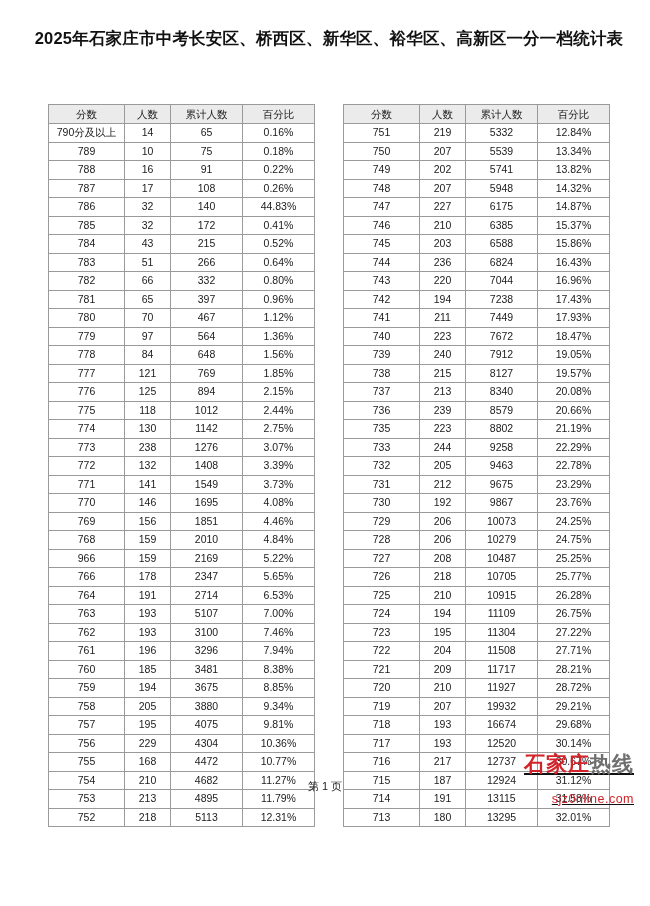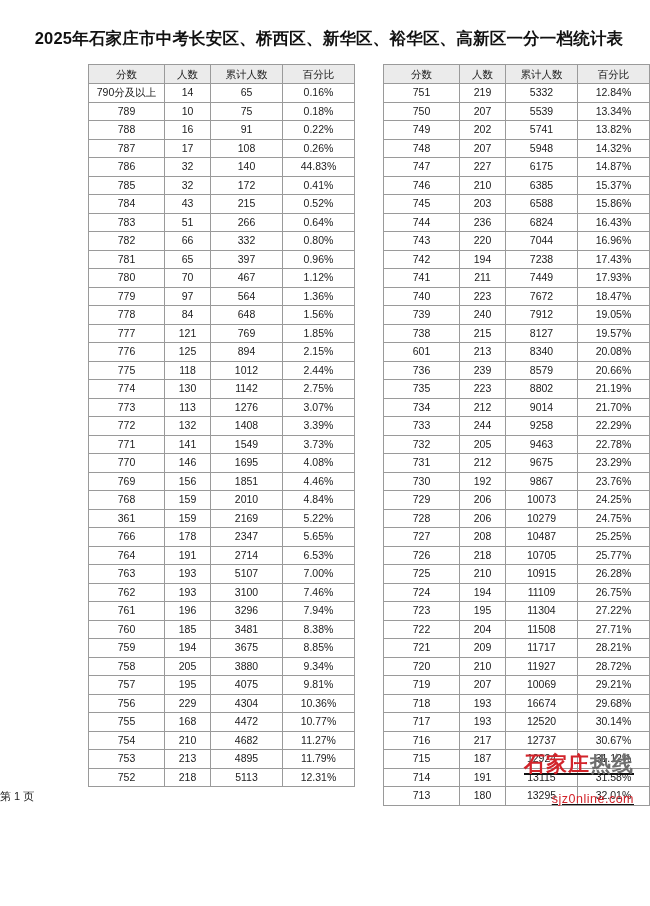--- a/index.html
+++ b/index.html
@@ -27,23 +27,24 @@
     font-size: 16.5px;
     font-weight: bold;
     letter-spacing: 0.2px;
     color: #111111;
     padding-top: 28px;
     padding-bottom: 14px;
     white-space: nowrap;
   }
   .tables-wrap {
     display: flex;
-    justify-content: flex-end;
+    justify-content: center;
     gap: 28px;
     align-items: flex-start;
+    margin-top: 40px;
   }
   table.score-table {
     border-collapse: collapse;
     table-layout: fixed;
     width: 266px;
     font-size: 10.5px;
   }
   table.score-table th,
   table.score-table td {
     border: 1px solid #9a9a9a;
@@ -64,21 +65,22 @@
   }
   col.c-score { width: 76px; }
   col.c-count { width: 46px; }
   col.c-cum   { width: 72px; }
   col.c-pct   { width: 72px; }
 
   .page-footer {
     position: absolute;
     left: 0;
     right: 0;
-    bottom: 16px;
+    bottom: 26px;
+    text-align: center;
     font-size: 11px;
     color: #222222;
   }
   .watermark {
     position: absolute;
     right: 16px;
     bottom: 14px;
     text-align: right;
     line-height: 1.05;
     text-decoration: underline;
@@ -223,21 +225,21 @@
             <td>2.44%</td>
           </tr>
           <tr>
             <td>774</td>
             <td>130</td>
             <td>1142</td>
             <td>2.75%</td>
           </tr>
           <tr>
             <td>773</td>
-            <td>113</td>
+            <td>238</td>
             <td>1276</td>
             <td>3.07%</td>
           </tr>
           <tr>
             <td>772</td>
             <td>132</td>
             <td>1408</td>
             <td>3.39%</td>
           </tr>
           <tr>
@@ -258,21 +260,21 @@
             <td>1851</td>
             <td>4.46%</td>
           </tr>
           <tr>
             <td>768</td>
             <td>159</td>
             <td>2010</td>
             <td>4.84%</td>
           </tr>
           <tr>
-            <td>361</td>
+            <td>966</td>
             <td>159</td>
             <td>2169</td>
             <td>5.22%</td>
           </tr>
           <tr>
             <td>766</td>
             <td>178</td>
             <td>2347</td>
             <td>5.65%</td>
           </tr>
@@ -451,44 +453,38 @@
             <td>7912</td>
             <td>19.05%</td>
           </tr>
           <tr>
             <td>738</td>
             <td>215</td>
             <td>8127</td>
             <td>19.57%</td>
           </tr>
           <tr>
-            <td>601</td>
+            <td>737</td>
             <td>213</td>
             <td>8340</td>
             <td>20.08%</td>
           </tr>
           <tr>
             <td>736</td>
             <td>239</td>
             <td>8579</td>
             <td>20.66%</td>
           </tr>
           <tr>
             <td>735</td>
             <td>223</td>
             <td>8802</td>
             <td>21.19%</td>
           </tr>
           <tr>
-            <td>734</td>
-            <td>212</td>
-            <td>9014</td>
-            <td>21.70%</td>
-          </tr>
-          <tr>
             <td>733</td>
             <td>244</td>
             <td>9258</td>
             <td>22.29%</td>
           </tr>
           <tr>
             <td>732</td>
             <td>205</td>
             <td>9463</td>
             <td>22.78%</td>
@@ -561,21 +557,21 @@
           </tr>
           <tr>
             <td>720</td>
             <td>210</td>
             <td>11927</td>
             <td>28.72%</td>
           </tr>
           <tr>
             <td>719</td>
             <td>207</td>
-            <td>10069</td>
+            <td>19932</td>
             <td>29.21%</td>
           </tr>
           <tr>
             <td>718</td>
             <td>193</td>
             <td>16674</td>
             <td>29.68%</td>
           </tr>
           <tr>
             <td>717</td>

